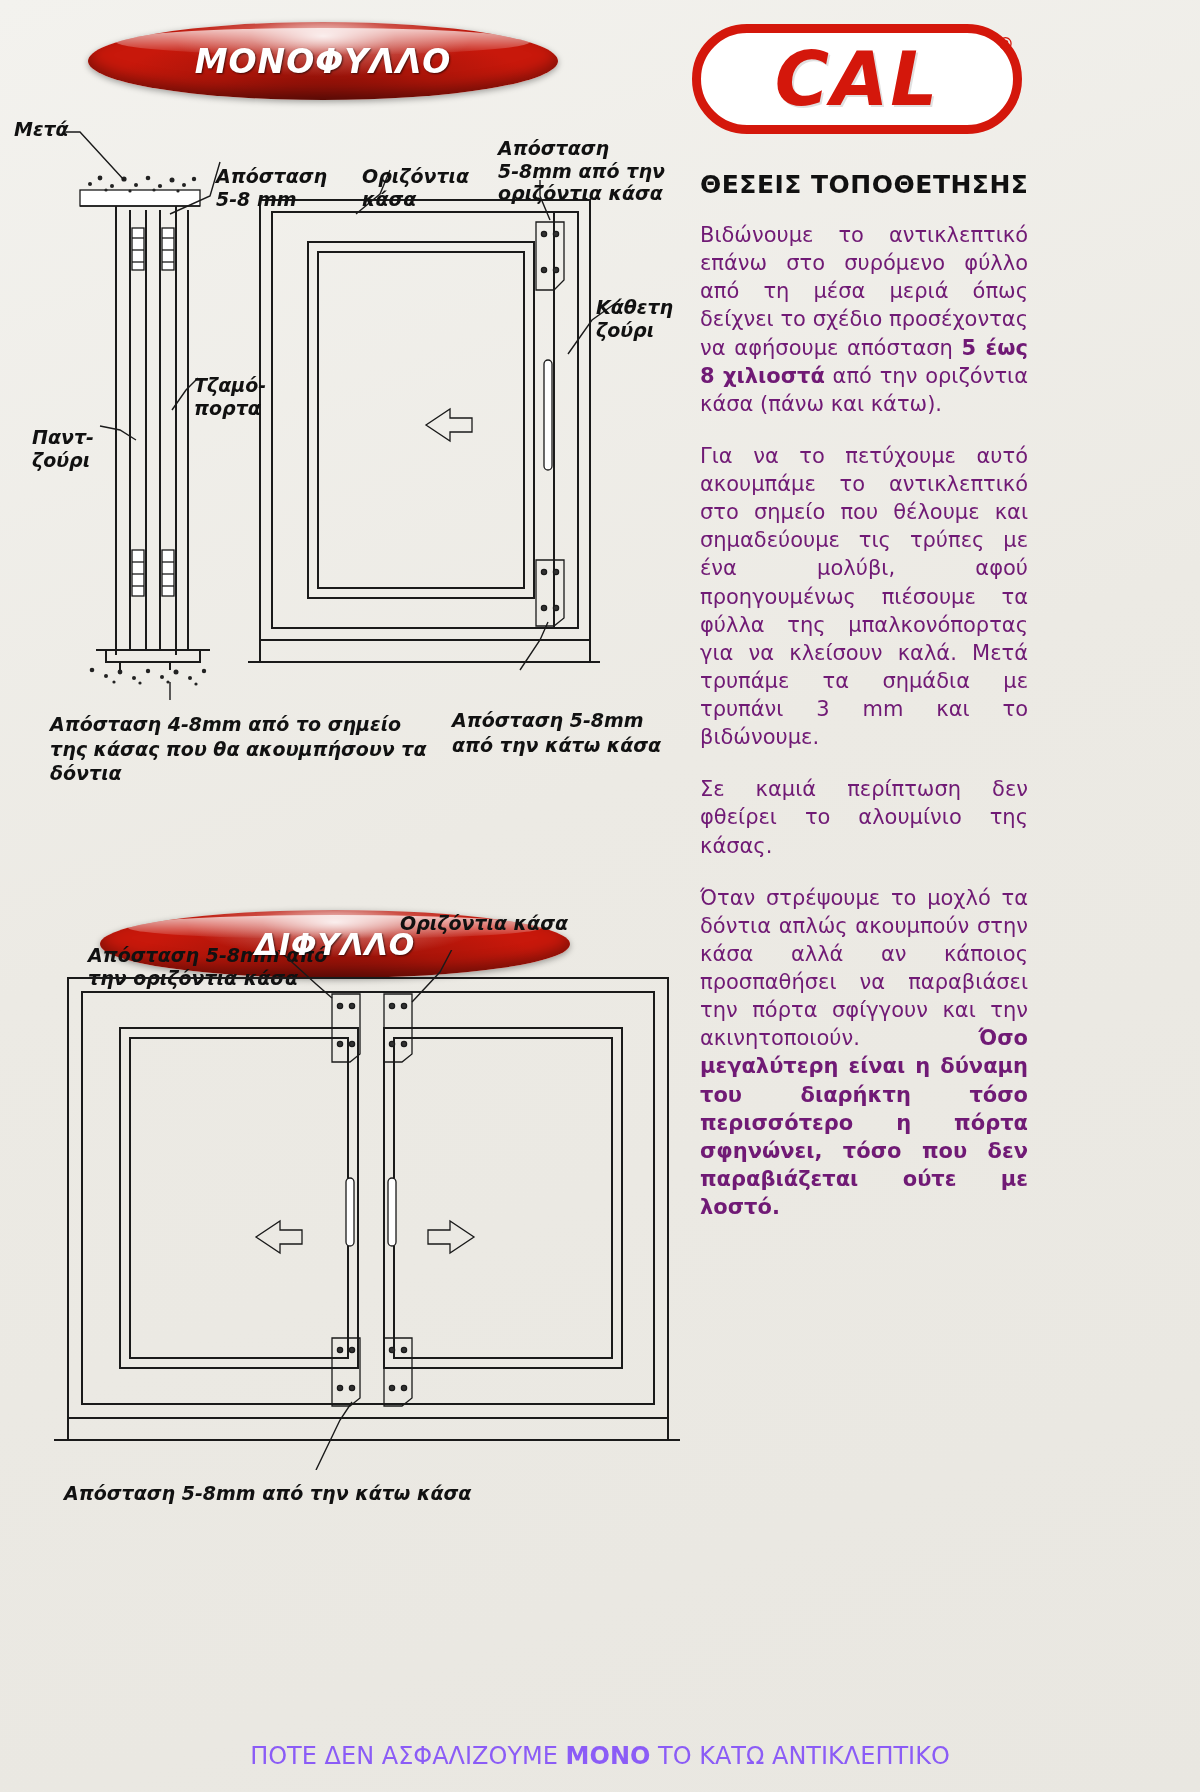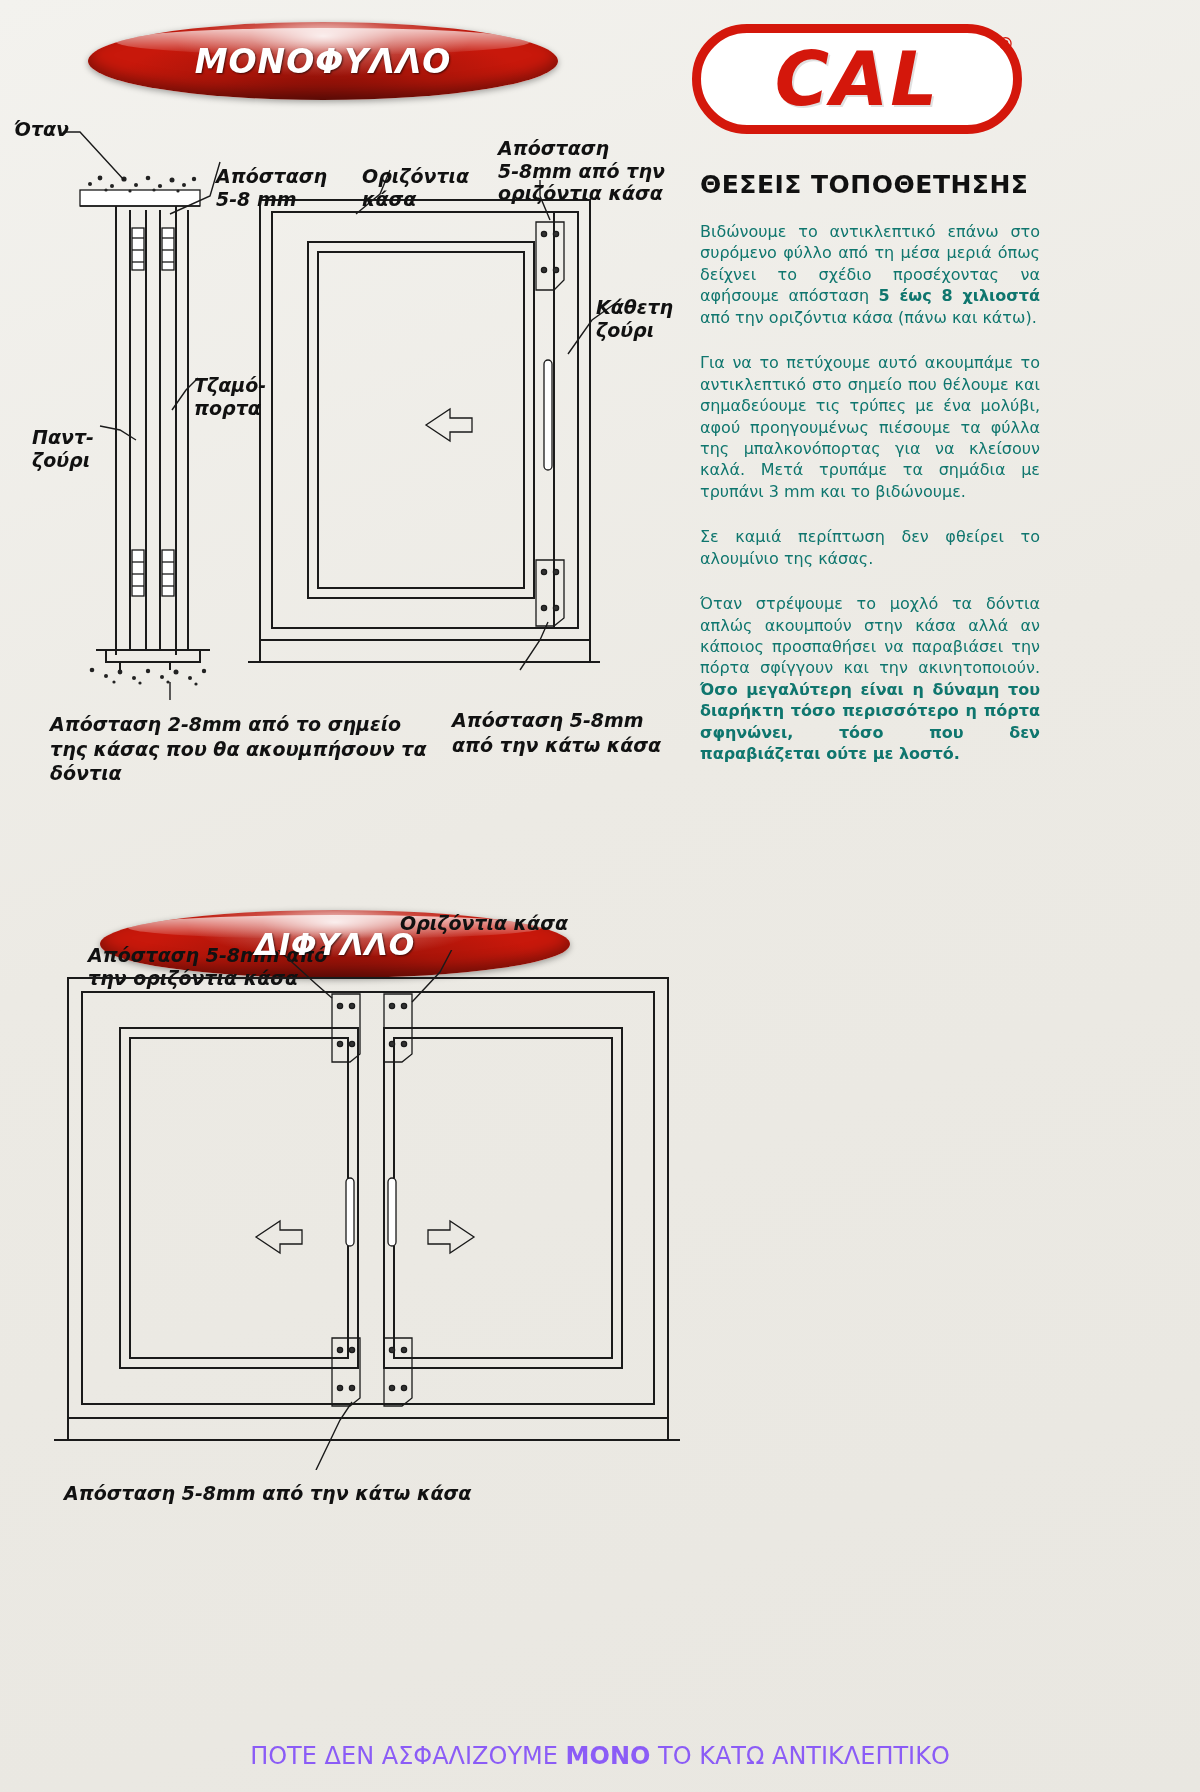--- a/index.html
+++ b/index.html
@@ -81,24 +81,24 @@
   .rightcol{
     position:absolute;left:700px;top:170px;width:340px;
   }
   .rightcol h2{
     margin:0 0 22px 0;
     font-size:25px;font-weight:bold;
     letter-spacing:.5px;
     color:#111;
   }
   .rightcol p{
-    margin:0 0 24px 0;
-    font-size:16px;line-height:1.34;
+    margin:0 12px 24px 0;
+    font-size:21px;line-height:1.34;
     text-align:justify;
-    color:#0f766e;
+    color:#701a75;
   }
   .rightcol p b{font-weight:bold;}
 
   
   .bottomline{
     position:absolute;left:0;right:0;top:1742px;
     text-align:center;
     font-size:24px;
     color:#8b5cf6;
   }
@@ -252,21 +252,21 @@
     <path d="M520 70 L520 86 L530 110"></path>
     <path d="M600 190 L572 210 L548 244"></path>
     <path d="M178 268 L166 280 L152 300"></path>
     <path d="M80 316 L100 320 L116 330"></path>
     <path d="M150 596 L150 572"></path>
     <path d="M500 560 L520 530 L528 512"></path>
   </g>
 </svg>
 
 <div class="lbl abs" style="left:14px;top:118px;">
-  <span>Όταν</span>
+  <span>Μετά</span>
 </div>
 
 <div class="lbl abs" style="left:216px;top:143px;white-space:pre-line;">
   <span>Απόσταση
 5-8 mm</span>
 </div>
 
 <div class="lbl abs" style="left:362px;top:143px;white-space:pre-line;">
   <span>Οριζόντια
 κάσα</span>
@@ -287,21 +287,21 @@
   <span>Τζαμό-
 πορτα</span>
 </div>
 
 <div class="lbl abs" style="left:32px;top:404px;white-space:pre-line;">
   <span>Παντ-
 ζούρι</span>
 </div>
 
 <div class="lbl abs" style="left:50px;top:712px;width:380px;line-height:1.3;">
-  <span>Απόσταση 2-8mm από το σημείο της κάσας που θα ακουμπήσουν τα δόντια</span>
+  <span>Απόσταση 4-8mm από το σημείο της κάσας που θα ακουμπήσουν τα δόντια</span>
 </div>
 
 <div class="lbl abs" style="left:452px;top:708px;width:230px;line-height:1.3;">
   <span>Απόσταση 5-8mm από την κάτω κάσα</span>
 </div>
 
 <div class="pill abs" style="left:100px;top:832px;width:470px;height:68px;">
   <span style="font-size:30px;">ΔΙΦΥΛΛΟ</span>
 </div>
 

